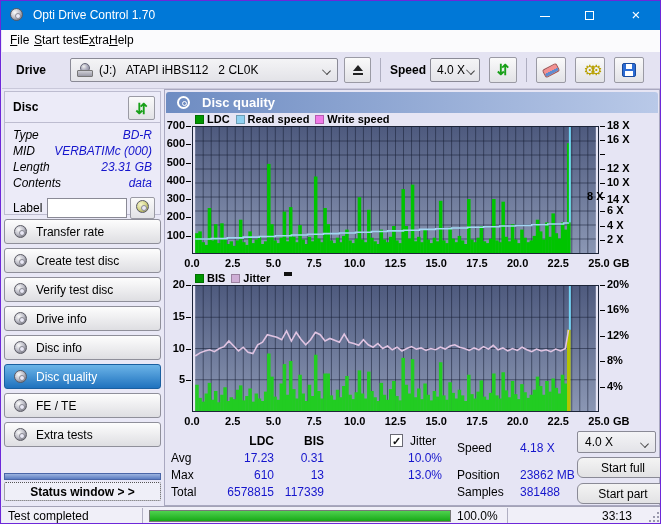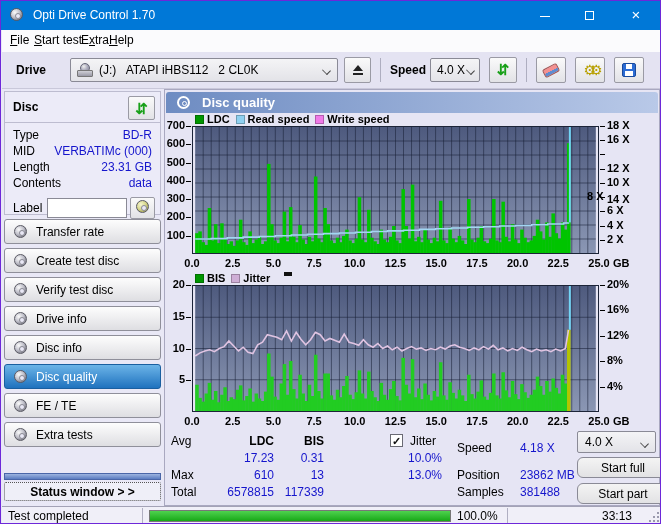--- a/index.html
+++ b/index.html
@@ -52,21 +52,21 @@
   .drive-glyph .dg-body { position:absolute; left:0; top:7px; width:16px; height:7px; background:linear-gradient(#cfcfd6,#9a9aa6); border:1px solid #777; border-radius:1px; }
 
   
   .sidebar { position:absolute; left:1px; top:88px; width:161px; height:417px; background:#e9e8f6; }
   .main-panel { position:absolute; left:163px; top:88px; width:496px; height:417px; background:#e6e5f4; border:1px solid #a9a8c0; }
 
   
   .disc-panel { position:absolute; left:2px; top:2px; width:157px; height:124px; border:1px solid #bdbcd0; background:#ecebf8; }
   .disc-panel .hdr { position:absolute; left:8px; top:8px; font-weight:bold; color:#000; }
   .disc-panel .hdr-sep { position:absolute; left:0; top:30px; width:100%; height:1px; background:#bdbcd0; }
-  .info-row { position:absolute; left:8px; right:8px; height:15px; }
+  .info-row { position:absolute; left:8px; right:8px; height:15px;font-style:italic; }
   .info-row .lbl { position:absolute; left:0; color:#000; }
   .info-row .val { position:absolute; right:0; color:#1515cc; }
   .label-row { position:absolute; left:8px; top:106px; right:5px; height:22px; }
   .label-row input { position:absolute; left:34px; top:0; width:80px; height:20px; border:1px solid #8a8a96; background:#fff; font:12px "Liberation Sans",sans-serif; padding:0 3px; }
   .cd-btn { position:absolute; right:0; top:-1px; width:25px; height:22px; background:linear-gradient(#fafafa,#e2e2e6); border:1px solid #9a9aa4; border-radius:2px; text-align:center; padding-top:2px; }
 
   
   .nav { position:absolute; left:2px; top:130px; width:157px; display:flex; flex-direction:column; gap:4px; }
   .nav-btn { height:25px; border:1px solid #8f8f9a; border-radius:3px; background:linear-gradient(#fdfdfd,#dedee2); display:flex; align-items:center; padding-left:9px; gap:9px; color:#000; cursor:default; }
   .nav-btn.selected { background:linear-gradient(#6cb4e8,#1f72be); border-color:#1a5fa0; color:#fff; }
@@ -699,21 +699,21 @@
         <div class="tick-lbl" style="left: 346.3px; top: 130px; width: 40px; text-align: center;">22.5</div>
         <div class="tick-lbl" style="left: 387px; top: 130px; width: 40px; text-align: center;">25.0</div>
         <div class="tick-lbl" style="left: 421px; top: 130px;">GB</div>
       </div>
 
     <div class="stat" style="left:45px;top:344px;width:64px;text-align:right;font-weight:bold">LDC</div>
     <div class="stat" style="left:113px;top:344px;width:46px;text-align:right;font-weight:bold">BIS</div>
     <div class="chk" style="left:225px;top:344px" id="jitter-checkbox">✓</div>
     <div class="stat" style="left:245px;top:344px">Jitter</div>
 
-    <div class="stat" style="left:6px;top:344px">Avg</div>
+    <div class="stat" style="left:6px;top:361px">Avg</div>
     <div class="stat val right" style="left:45px;top:361px;width:64px">17.23</div>
     <div class="stat val right" style="left:113px;top:361px;width:46px">0.31</div>
     <div class="stat val right" style="left:181px;top:361px;width:96px">10.0%</div>
 
     <div class="stat" style="left:6px;top:378px">Max</div>
     <div class="stat val right" style="left:45px;top:378px;width:64px">610</div>
     <div class="stat val right" style="left:113px;top:378px;width:46px">13</div>
     <div class="stat val right" style="left:181px;top:378px;width:96px">13.0%</div>
 
     <div class="stat" style="left:6px;top:395px">Total</div>

